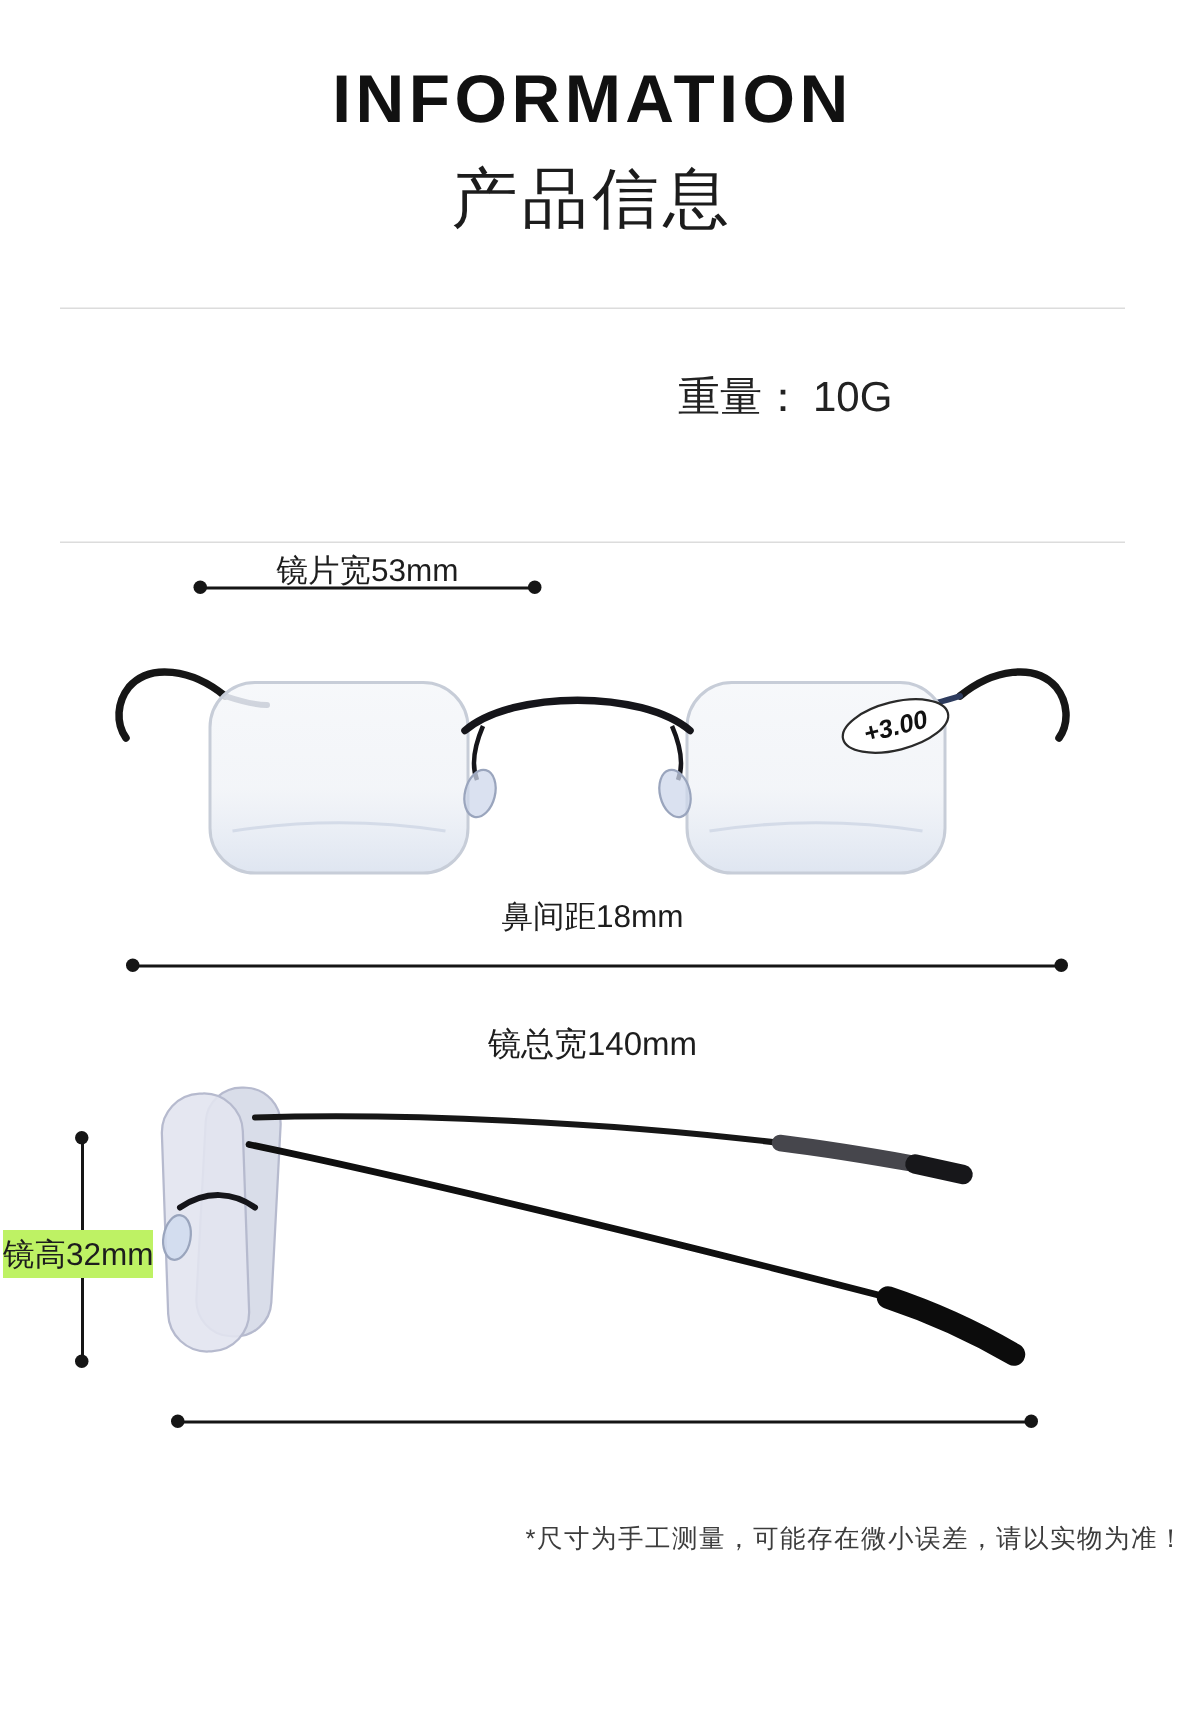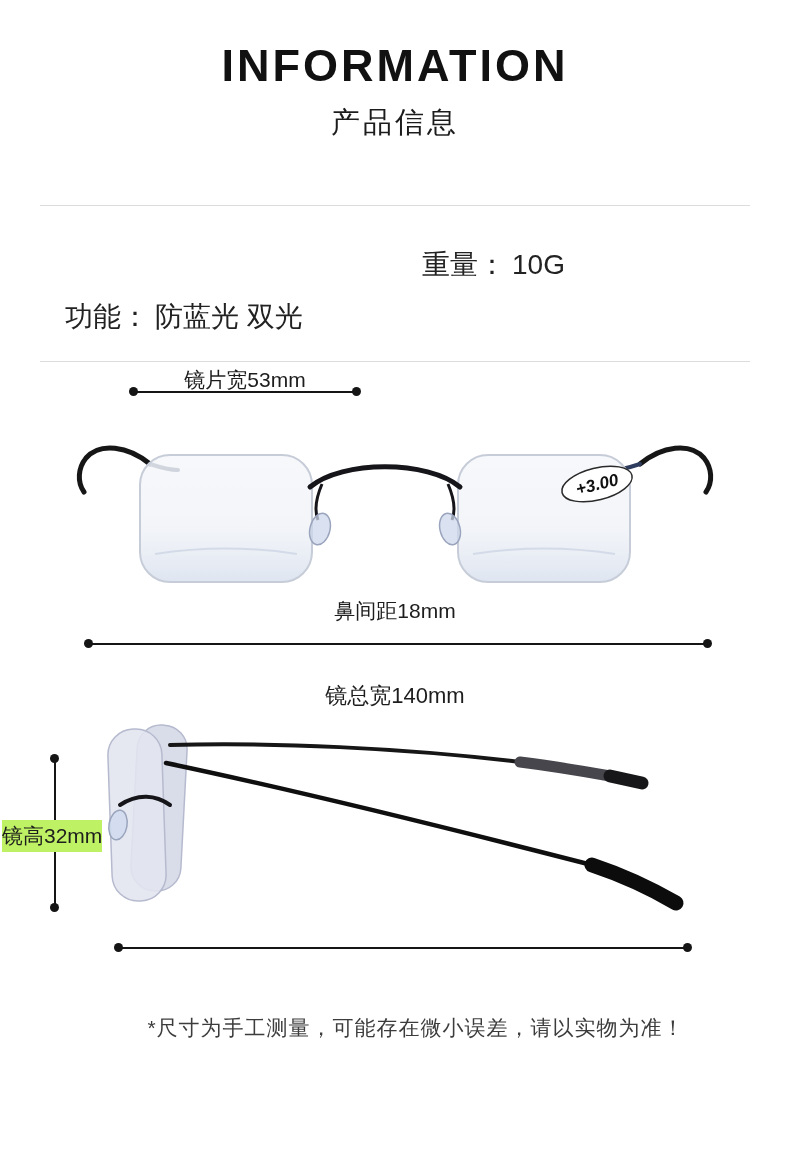--- a/index.html
+++ b/index.html
@@ -3,68 +3,65 @@
 <meta charset="utf-8">
 <style>
   * { margin:0; padding:0; box-sizing:border-box; }
   html,body { background:#fff; }
   body { font-family:"Liberation Sans","DejaVu Sans",sans-serif; color:#1a1a1a; }
   .page { position:relative; width:790px; height:1150px; margin:0 auto; background:#fff; overflow:hidden; }
 
   .title { position:absolute; top:40px; left:0; width:100%; text-align:center;
            font-size:45px; font-weight:700; letter-spacing:3px; color:#111; }
   .subtitle { position:absolute; top:103px; left:0; width:100%; text-align:center;
-              font-size:29px; font-weight:500; letter-spacing:3px; color:#1c1c1c; }
+              font-size:44px; font-weight:500; letter-spacing:3px; color:#1c1c1c; }
 
   .divider { position:absolute; left:40px; width:710px; height:1px; background:#dcdcdc; }
   .divider-1 { top:205px; }
   .divider-2 { top:361px; }
 
   .spec { position:absolute; font-size:28px; color:#222; white-space:nowrap; }
   .spec .lab { margin-right:6px; }
   .spec-name     { left:65px;  top:246px; }
-  .spec-weight   { left:422px; top:246px; }
+  .spec-weight   { left:452px; top:246px; }
   .spec-function { left:65px;  top:298px; }
   .spec-material { left:448px; top:298px; }
 
   .mlabel { position:absolute; font-size:21px; color:#1d1d1d; text-align:center; white-space:nowrap; }
   .mlabel-lenswidth { left:133px; top:366px; width:224px; }
   .mlabel-nose      { left:285px; top:597px; width:220px; }
   .mlabel-total     { left:285px; top:681px; width:220px; font-size:22px; }
   .mlabel-height    { left:2px;  top:820px; width:100px; background:#bef264; padding:2px 0; z-index:3; }
   .mlabel-temple    { left:290px; top:957px; width:220px; font-size:22px; }
 
   .mline-h { position:absolute; height:2px; background:#151515; }
   .mline-v { position:absolute; width:2px;  background:#151515; }
   .mdot { position:absolute; width:9px; height:9px; border-radius:50%; background:#151515; }
 
   .front-svg { position:absolute; left:70px; top:412px; width:650px; height:240px; }
   .side-svg  { position:absolute; left:70px; top:713px; width:660px; height:230px; }
 
-  .footnote { position:absolute; top:1014px; left:0; width:100%; text-align:center;
-              font-size:21px; color:#3c3c3c; letter-spacing:1px;padding-left:42px; }
+  .footnote { position:absolute; top:1014px; left:0; width:100%; text-align:right;
+              font-size:17px; color:#3c3c3c; letter-spacing:1px;padding-left:42px; }
 
   svg text.sticker-text { font-family:"Liberation Sans",sans-serif; font-size:17px;
                           font-weight:bold; font-style:italic; fill:#111; }
 </style>
 </head>
 <body>
 
 <div class="page">
 
   <h1 class="title">INFORMATION</h1>
   <h2 class="subtitle">产品信息</h2>
 
   <div class="divider divider-1"></div>
 
   <div class="spec spec-weight">
     <span class="lab">重量：</span><span>10G</span>
-  </div>
-  <div class="spec spec-function">
-    <span class="lab">功能：</span><span>防蓝光 双光</span>
   </div>
 
   <div class="divider divider-2"></div>
 
   <div class="mlabel mlabel-lenswidth">镜片宽53mm</div>
   <div class="mline-h" style="left:133px;top:391px;width:224px;">
     <span class="mdot" style="left:-4px;top:-4px;"></span>
     <span class="mdot" style="right:-4px;top:-4px;"></span>
   </div>
 

